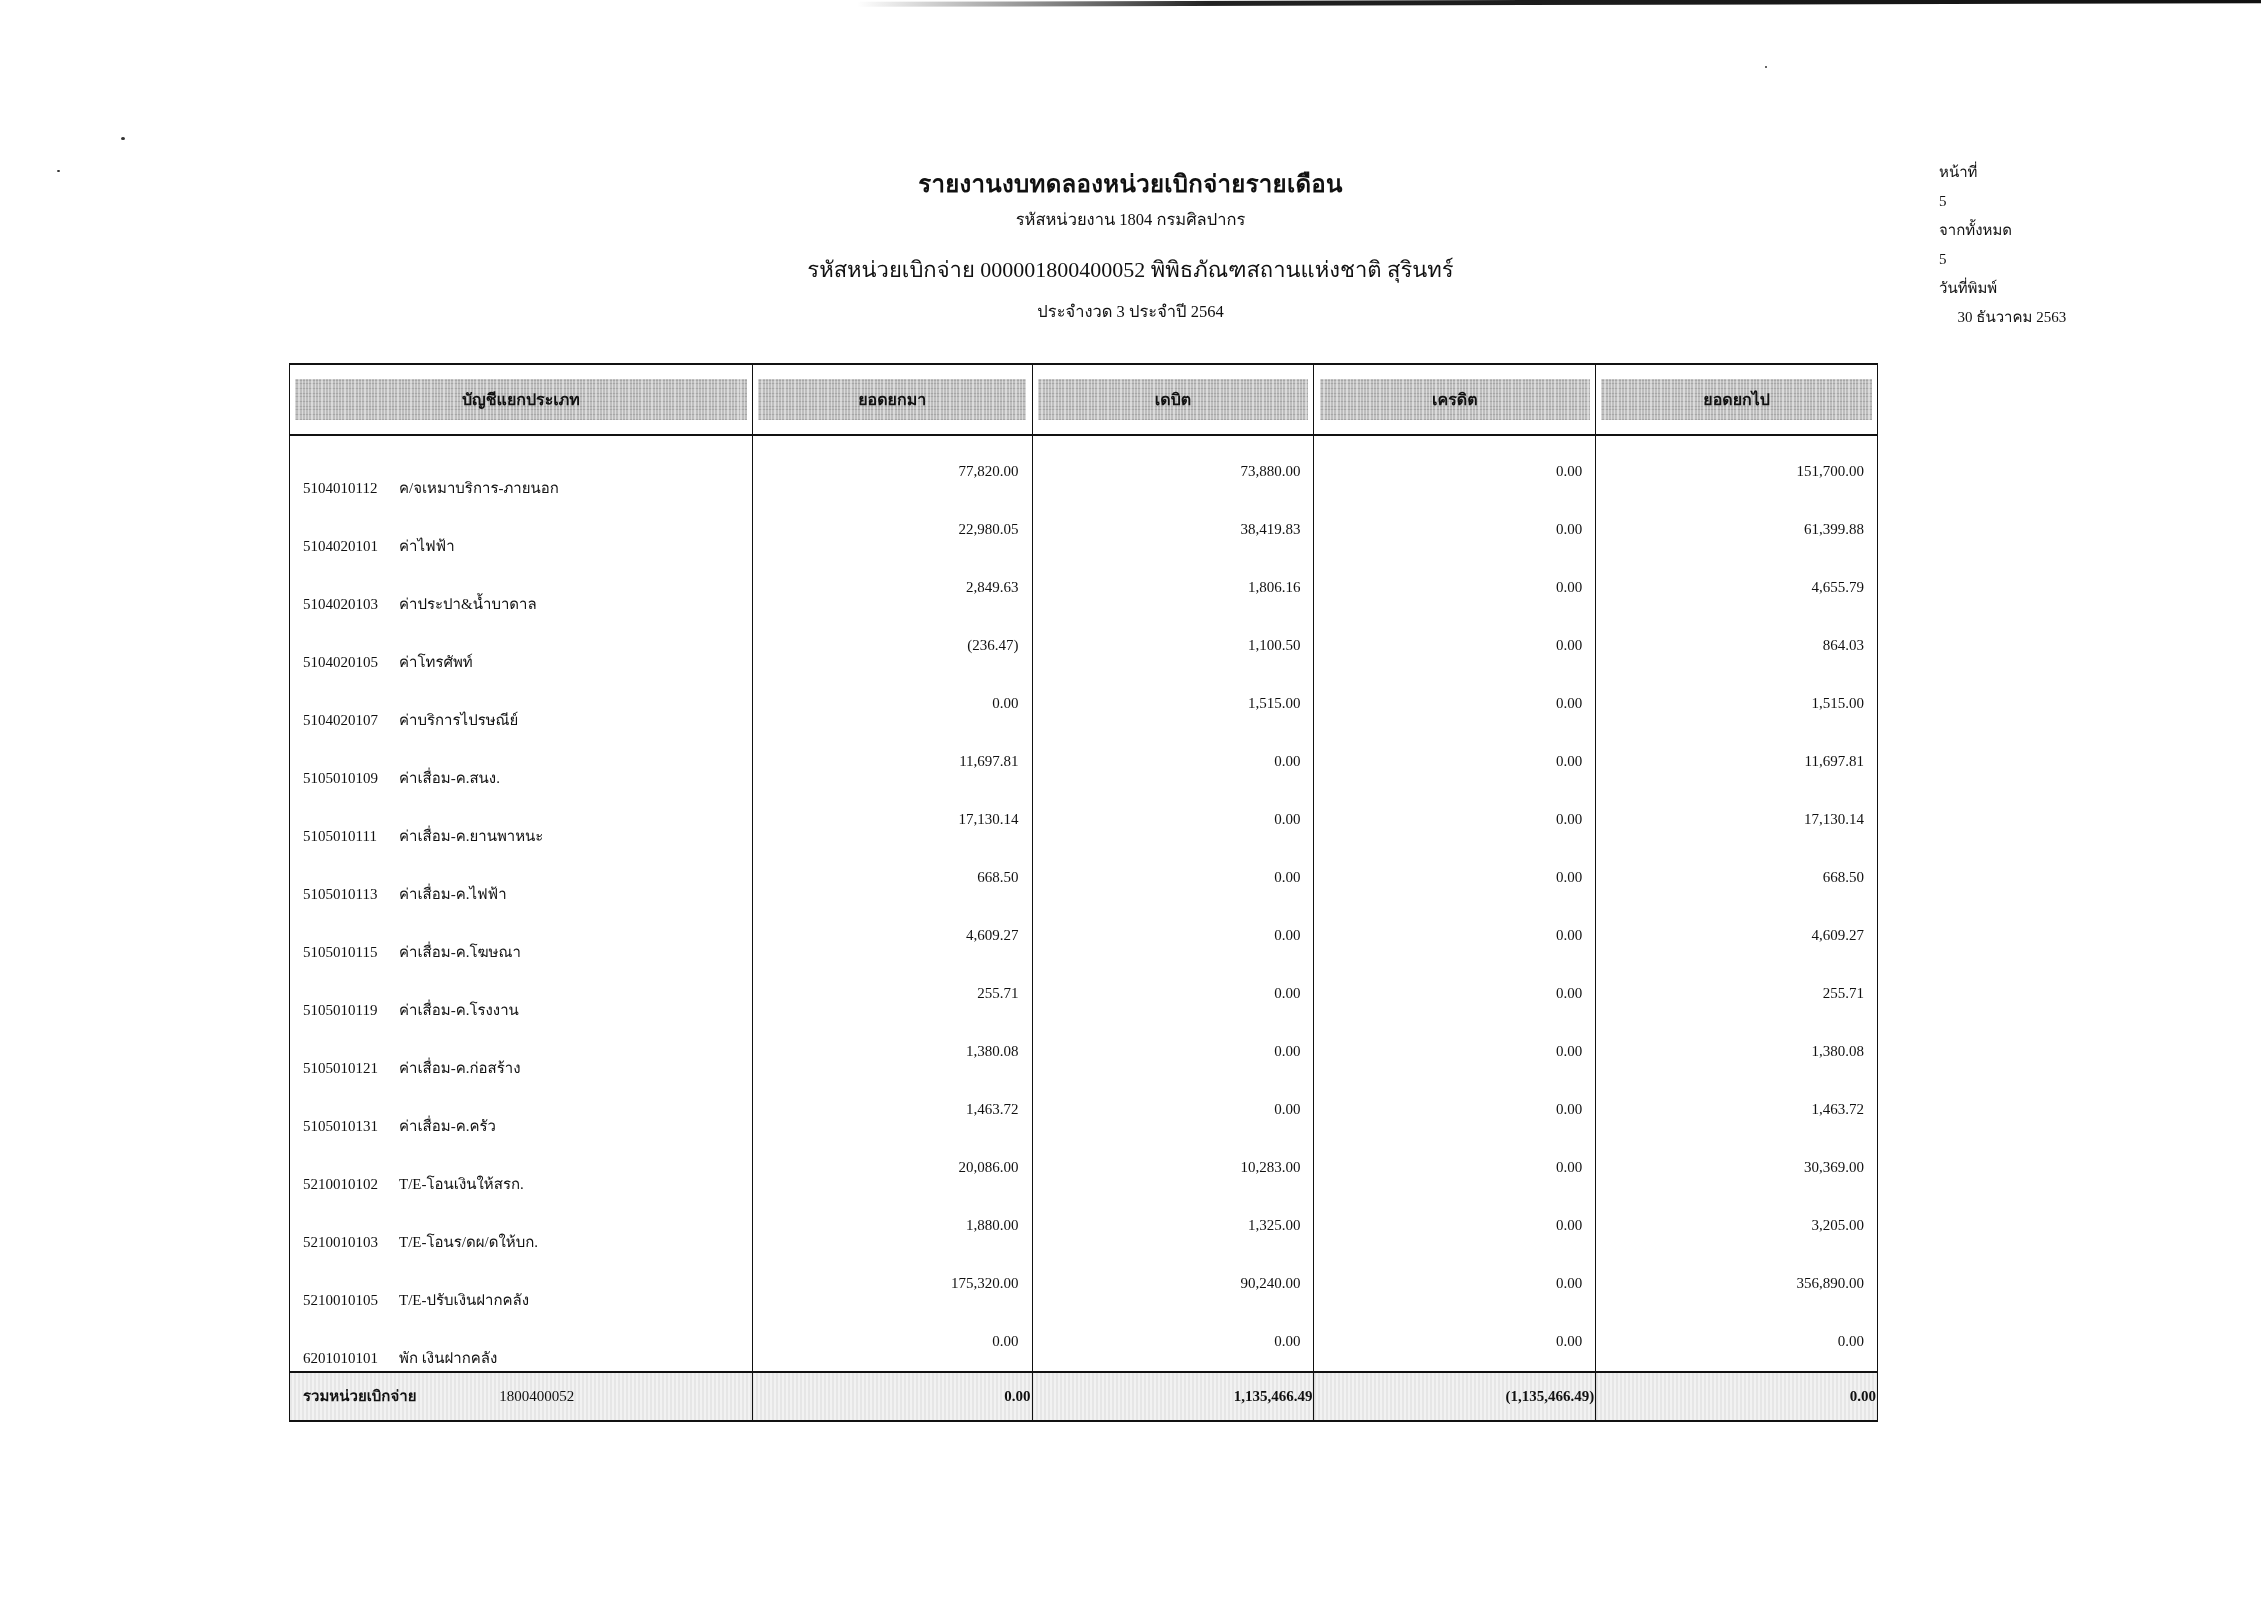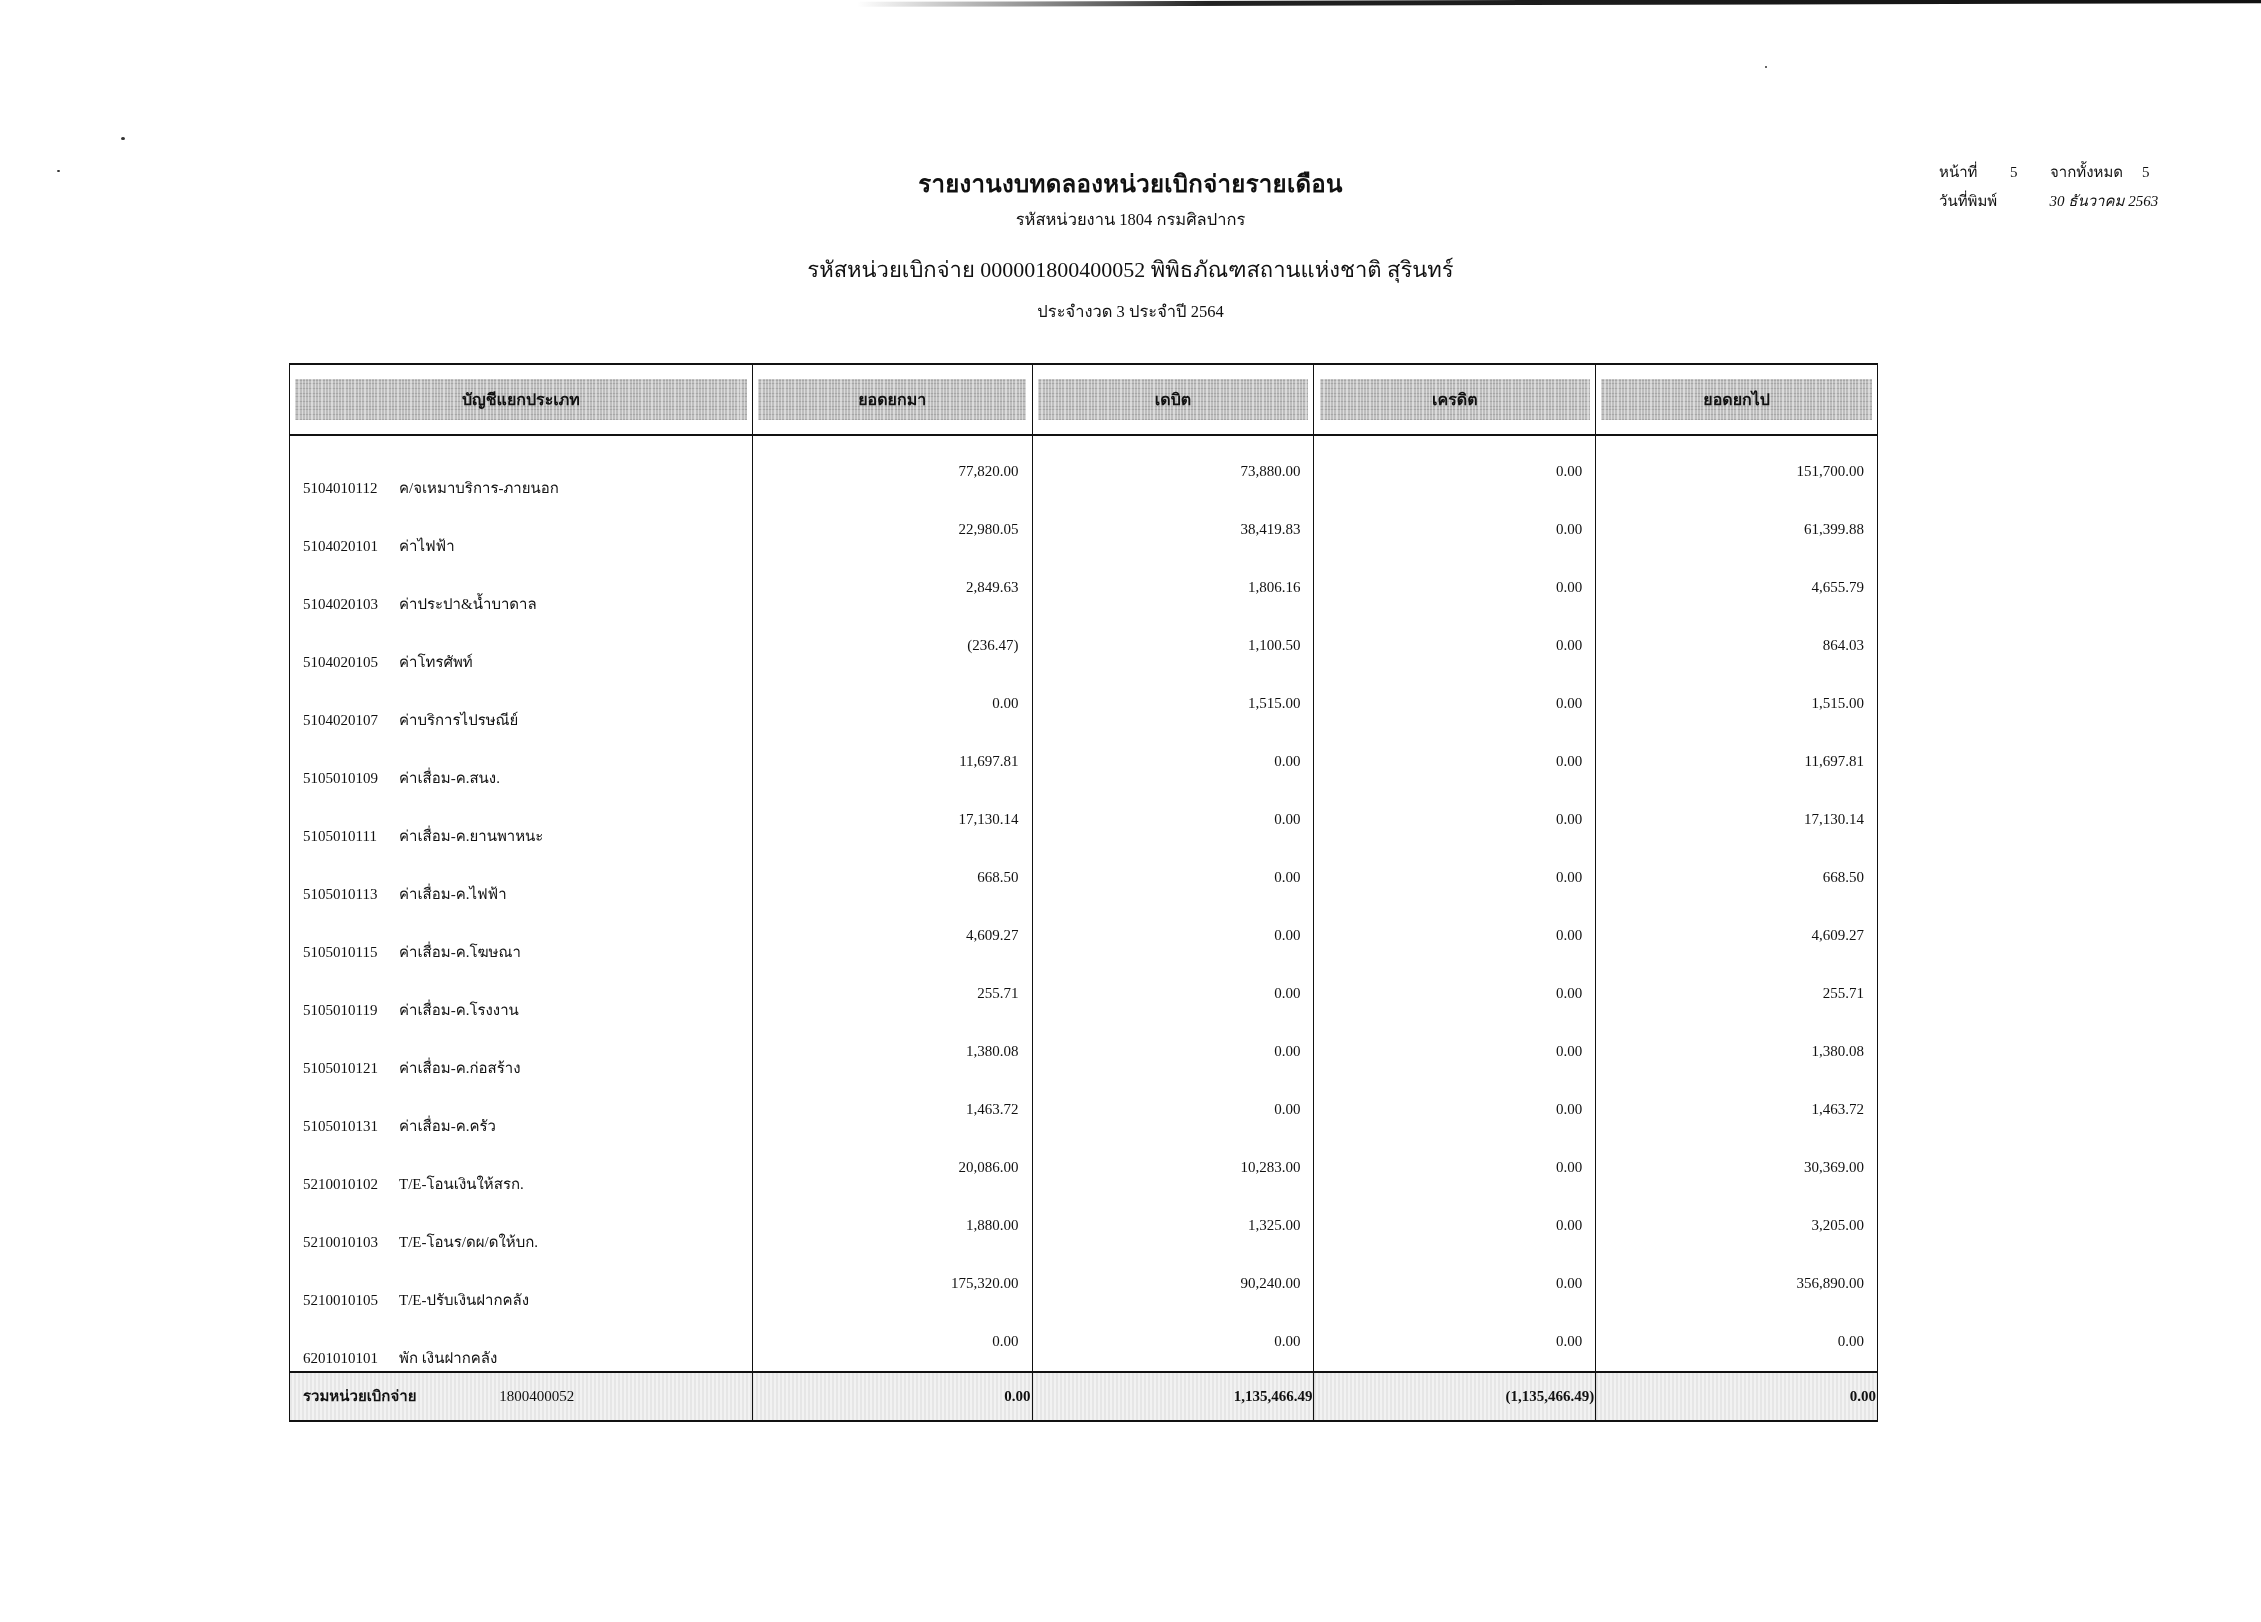--- a/index.html
+++ b/index.html
@@ -12,21 +12,21 @@
     background: linear-gradient(90deg, rgba(0,0,0,0) 0%, #222 25%, #111 100%);
     transform: skewY(-0.15deg);
   }
   .speck { position: absolute; background: #333; border-radius: 50%; }
   .header { position: absolute; left: 0; width: 2261px; text-align: center; }
   .title { top: 164px; font-size: 24px; font-weight: bold; letter-spacing: 0.3px; }
   .sub1 { top: 206px; font-size: 16.5px; }
   .sub2 { top: 252px; font-size: 22px; }
   .sub3 { top: 298px; font-size: 16.5px; }
   .meta { position: absolute; left: 1939px; top: 158px; font-size: 15px; line-height: 29px; }
-  .meta .row { display: flex; }
+  .meta .row { display: flex; flex-direction: column; }
   .meta .k { width: 71px; }
   .meta .v { width: 40px; }
   .meta .k2 { width: 92px; }
 
   table.report {
     position: absolute; left: 289px; top: 363px; width: 1589px;
     border-collapse: collapse; font-size: 15px; padding-left: 20px;
   }
   table.report th, table.report td { border-left: 1.3px solid #111; border-right: 1.3px solid #111; }
   table.report thead th {
@@ -67,21 +67,21 @@
 
 <div class="meta">
   <div class="row">
     <span class="k">หน้าที่</span>
     <span class="v">5</span>
     <span class="k2">จากทั้งหมด</span>
     <span>5</span>
   </div>
   <div class="row">
     <span class="k" style="width:92px;">วันที่พิมพ์</span>
-    <span style="margin-left:18.5px;font-style:italic;">30 ธันวาคม 2563</span>
+    <span style="margin-left:18.5px;">30 ธันวาคม 2563</span>
   </div>
 </div>
 
 <table class="report">
   <colgroup>
     <col style="width:463px">
       <col style="width:280px">
       <col style="width:282px">
       <col style="width:282px">
       <col style="width:282px">

